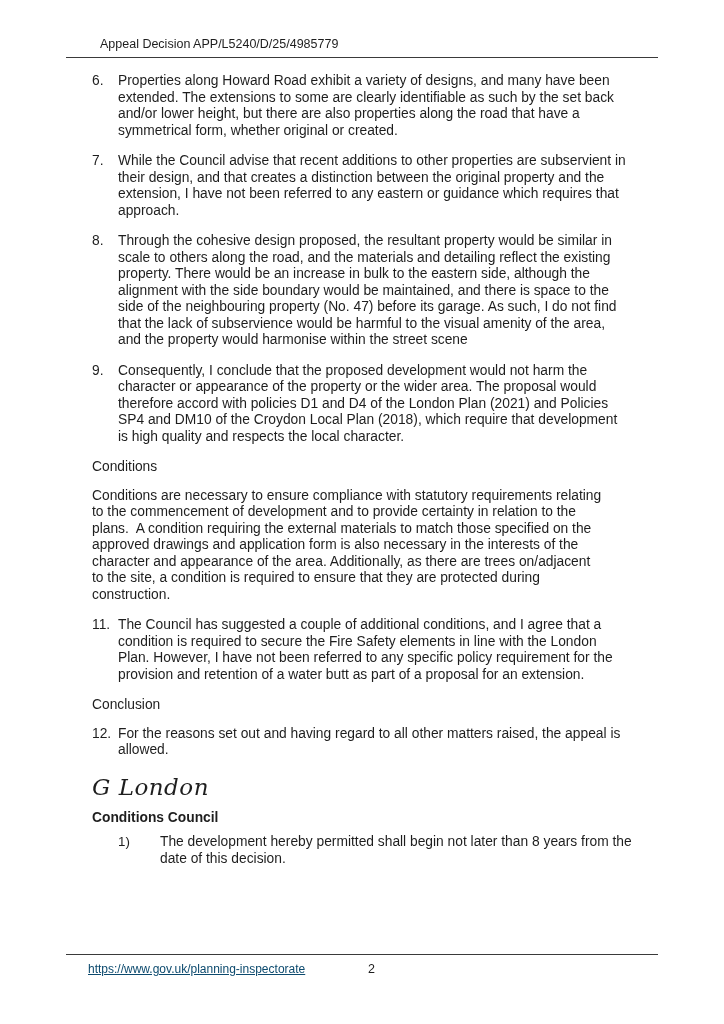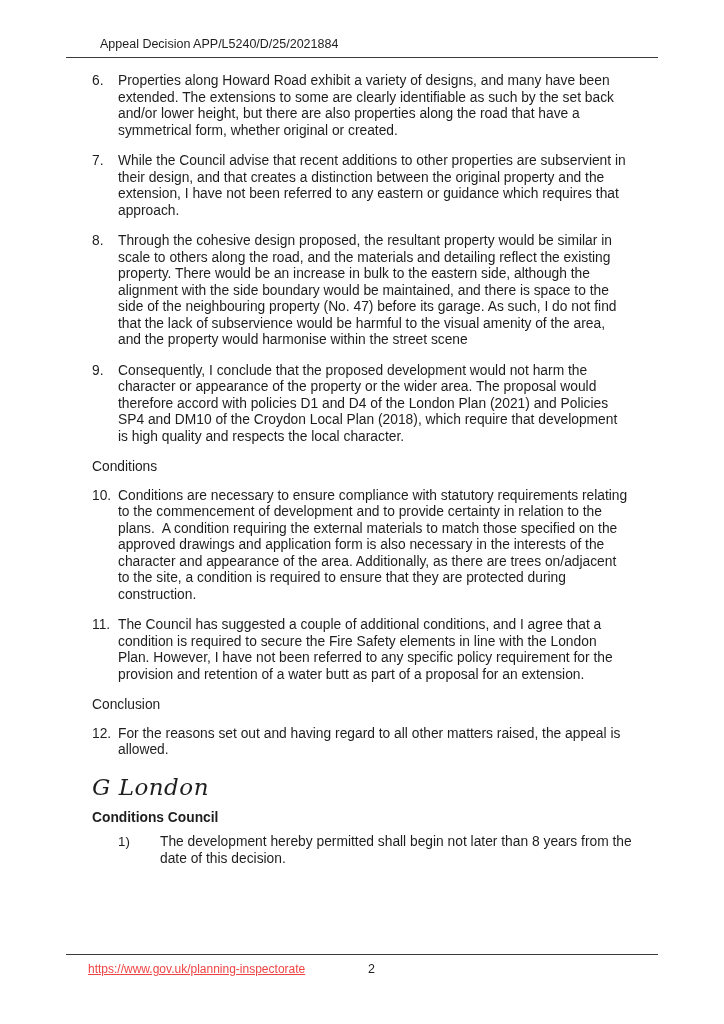--- a/index.html
+++ b/index.html
@@ -95,39 +95,39 @@
     left: 66px;
     right: 66px;
     border-bottom: 1.5px solid #3a3a3a;
   }
   .doc-footer-link {
     position: absolute;
     top: 962px;
     left: 88px;
     font-size: 12px;
     line-height: 15px;
-    color: #ef4444;
+    color: #0c4a6e;
     text-decoration: underline;
     cursor: pointer;
   }
   .doc-footer-page {
     position: absolute;
     top: 962px;
     left: 368px;
     font-size: 12.5px;
     line-height: 15px;
     color: #1e1e1e;
   }
 </style>
 </head>
 <body>
 
 <div class="page">
 
-  <div class="doc-header-title">Appeal Decision APP/L5240/D/25/2021884</div>
+  <div class="doc-header-title">Appeal Decision APP/L5240/D/25/4985779</div>
   <div class="doc-header-rule"></div>
 
   <div class="doc-body">
 
     <div class="para">
       <span class="num">6.</span>
       <span class="text">Properties along Howard Road exhibit a variety of designs, and many have been
 extended. The extensions to some are clearly identifiable as such by the set back
 and/or lower height, but there are also properties along the road that have a
 symmetrical form, whether original or created.</span>
@@ -157,21 +157,20 @@
       <span class="text">Consequently, I conclude that the proposed development would not harm the
 character or appearance of the property or the wider area. The proposal would
 therefore accord with policies D1 and D4 of the London Plan (2021) and Policies
 SP4 and DM10 of the Croydon Local Plan (2018), which require that development
 is high quality and respects the local character.</span>
     </div>
 
     <h2 class="section-heading">Conditions</h2>
 
     <div class="para">
-      <span class="num">10.</span>
       <span class="text">Conditions are necessary to ensure compliance with statutory requirements relating
 to the commencement of development and to provide certainty in relation to the
 plans.  A condition requiring the external materials to match those specified on the
 approved drawings and application form is also necessary in the interests of the
 character and appearance of the area. Additionally, as there are trees on/adjacent
 to the site, a condition is required to ensure that they are protected during
 construction.</span>
     </div>
 
     <div class="para">

